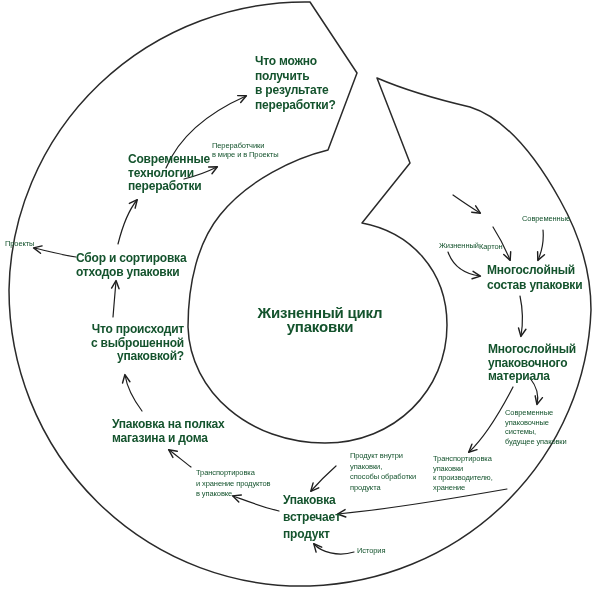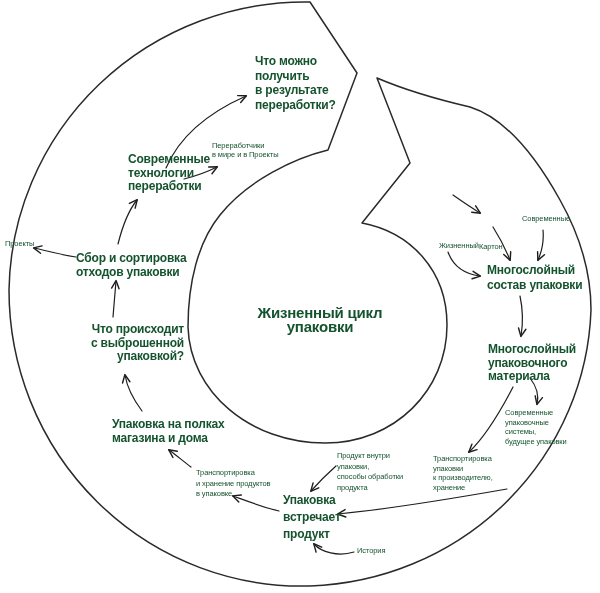--- a/index.html
+++ b/index.html
@@ -115,21 +115,21 @@
   <div class="lbl main" style="left:488px;top:343px;">Многослойный
 упаковочного
 материала</div>
 
   <div class="lbl small lh9" style="left:212px;top:141px;">Переработчики
 в мире и в Проекты</div>
   <div class="lbl small" style="left:5px;top:239px;">Проекты</div>
   <div class="lbl small lh10" style="left:196px;top:468px;">Транспортировка
 и хранение продуктов
 в упаковке</div>
-  <div class="lbl small lh10" style="left:337px;top:451px;">Продукт внутри
+  <div class="lbl small lh10" style="left:350px;top:451px;">Продукт внутри
 упаковки,
 способы обработки
 продукта</div>
   <div class="lbl small" style="left:357px;top:546px;">История</div>
   <div class="lbl small" style="left:433px;top:454px;">Транспортировка
 упаковки
 к производителю,
 хранение</div>
   <div class="lbl small" style="left:505px;top:408px;">Современные
 упаковочные

